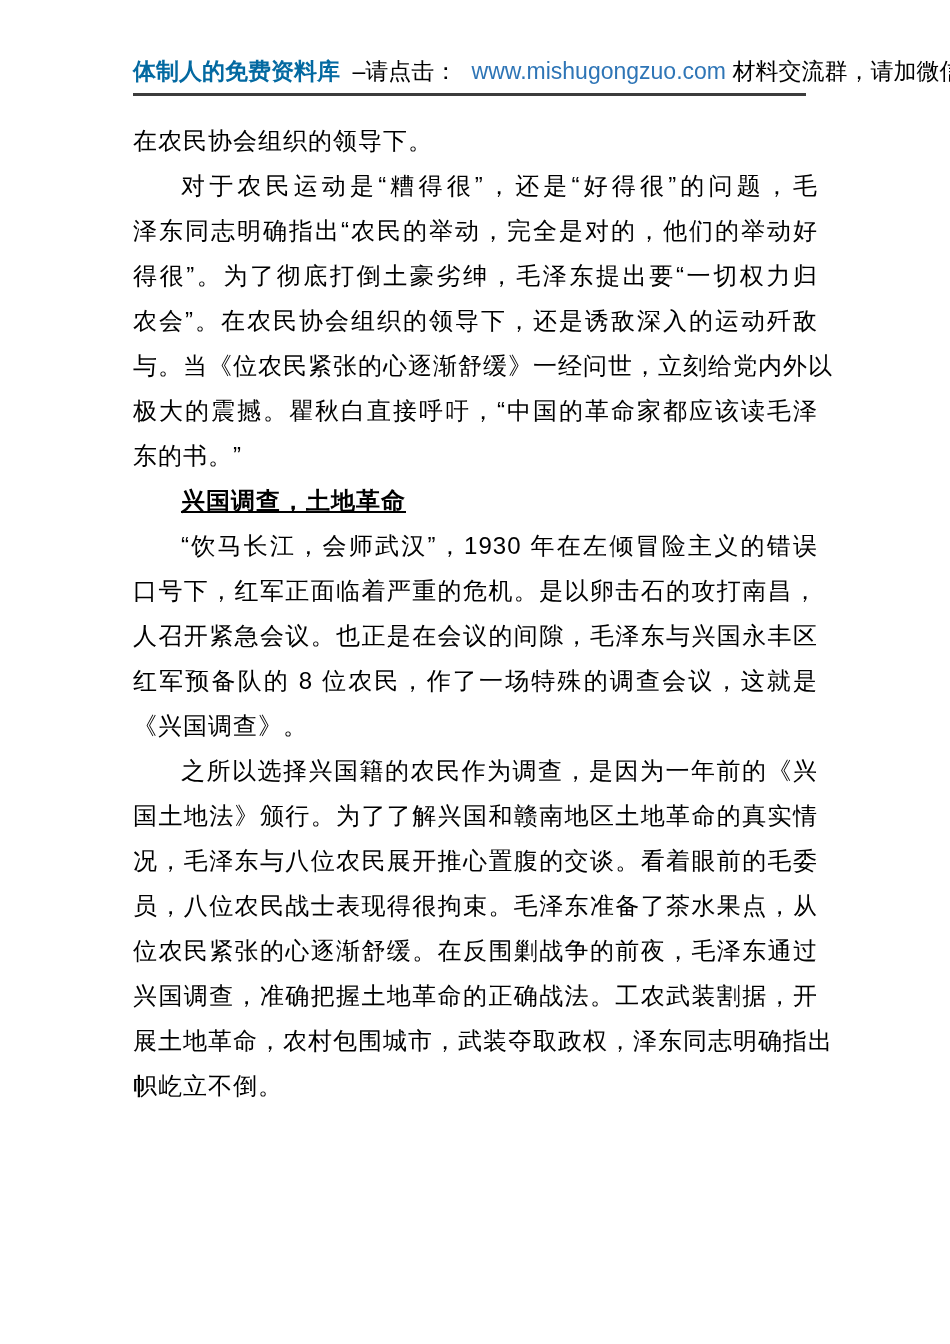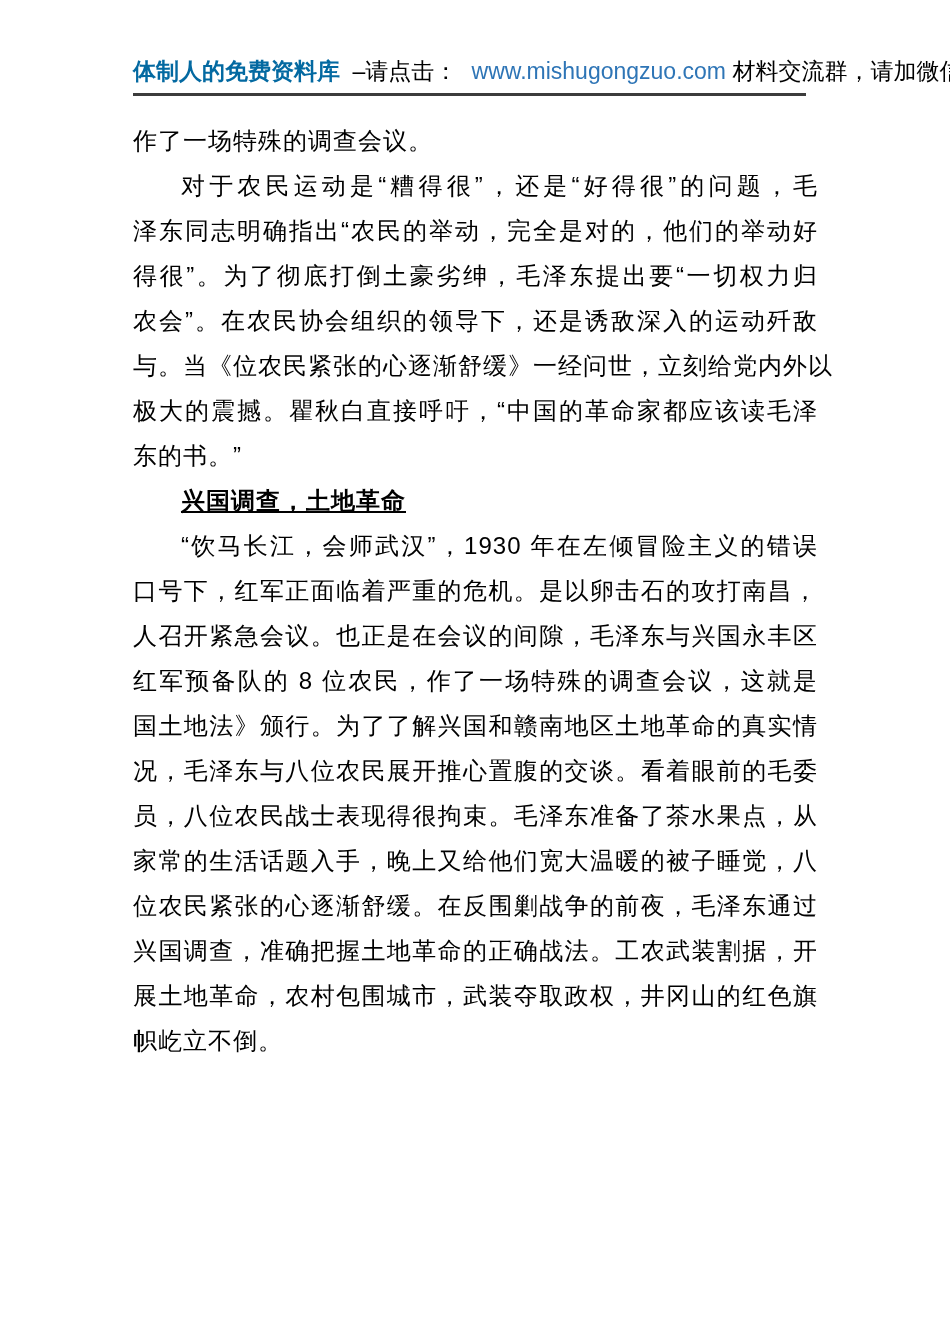--- a/index.html
+++ b/index.html
@@ -68,35 +68,36 @@
 <body>
 
 <div class="page">
   <div class="header">
     <span class="brand">体制人的免费资料库</span>
     <span class="prompt" style="margin-left: 6px;">–请点击：</span>
     <span class="url" style="margin-left: 8px; margin-right: 0;">www.mishugongzuo.com</span>
     <span class="note">材料交流群，请加微信 tizhisiri</span>
   </div>
   <div class="doc-body">
-      <div class="line end">作了一场特殊的调查会议。</div>
+      <div class="line end">在农民协会组织的领导下。</div>
       <div class="line indent">对于农民运动是“糟得很”，还是“好得很”的问题，毛</div>
       <div class="line">泽东同志明确指出“农民的举动，完全是对的，他们的举动好</div>
       <div class="line">得很”。为了彻底打倒土豪劣绅，毛泽东提出要“一切权力归</div>
       <div class="line">农会”。在农民协会组织的领导下，还是诱敌深入的运动歼敌</div>
       <div class="line">与。当《位农民紧张的心逐渐舒缓》一经问世，立刻给党内外以</div>
       <div class="line">极大的震撼。瞿秋白直接呼吁，“中国的革命家都应该读毛泽</div>
       <div class="line end">东的书。”</div>
       <div class="line indent bold end">兴国调查，土地革命</div>
       <div class="line indent">“饮马长江，会师武汉”，1930 年在左倾冒险主义的错误</div>
       <div class="line">口号下，红军正面临着严重的危机。是以卵击石的攻打南昌，</div>
       <div class="line">人召开紧急会议。也正是在会议的间隙，毛泽东与兴国永丰区</div>
       <div class="line">红军预备队的 8 位农民，作了一场特殊的调查会议，这就是</div>
+      <div class="line end">《兴国调查》。</div>
+      <div class="line indent">之所以选择兴国籍的农民作为调查，是因为一年前的《兴</div>
       <div class="line">国土地法》颁行。为了了解兴国和赣南地区土地革命的真实情</div>
       <div class="line">况，毛泽东与八位农民展开推心置腹的交谈。看着眼前的毛委</div>
       <div class="line">员，八位农民战士表现得很拘束。毛泽东准备了茶水果点，从</div>
-      <div class="line">家常的生活话题入手，晚上又给他们宽大温暖的被子睡觉，八</div>
       <div class="line">位农民紧张的心逐渐舒缓。在反围剿战争的前夜，毛泽东通过</div>
       <div class="line">兴国调查，准确把握土地革命的正确战法。工农武装割据，开</div>
-      <div class="line">展土地革命，农村包围城市，武装夺取政权，井冈山的红色旗</div>
+      <div class="line">展土地革命，农村包围城市，武装夺取政权，泽东同志明确指出</div>
       <div class="line end">帜屹立不倒。</div>
     </div>
 </div>
 
 </body></html>

